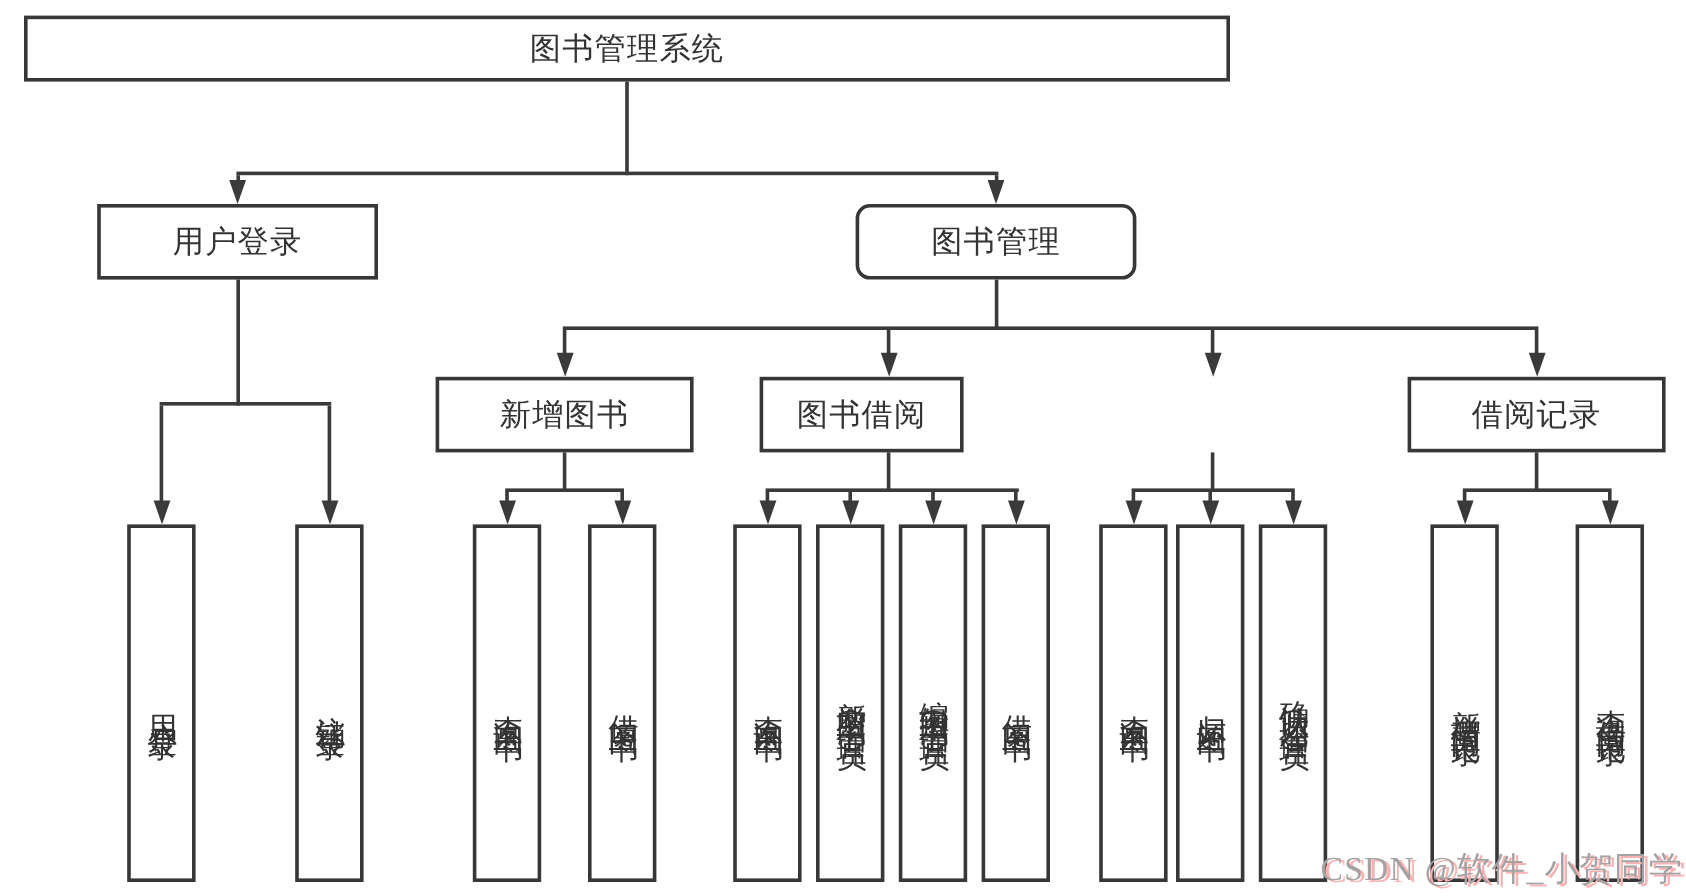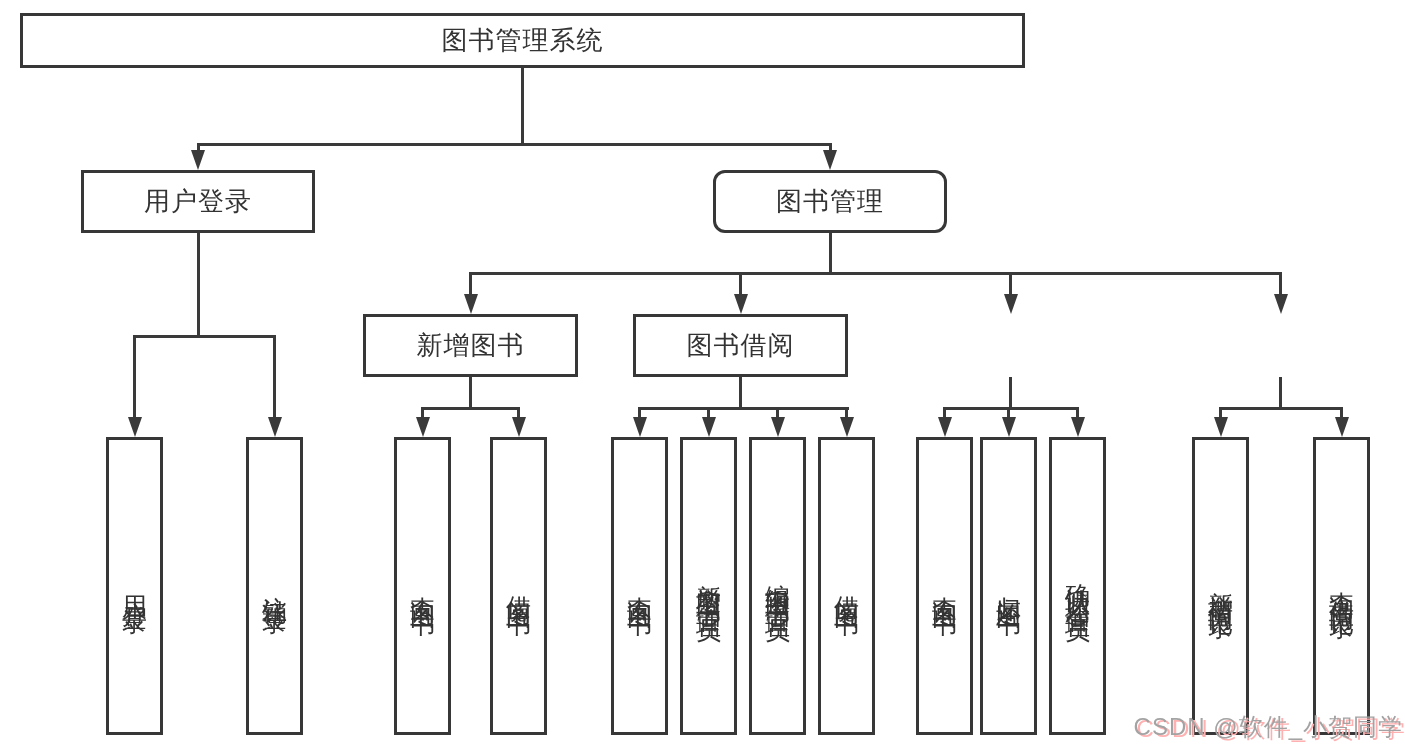--- a/index.html
+++ b/index.html
@@ -8,21 +8,21 @@
     --text:#333333;
     --bg:#ffffff;
     --wm:#a3a3a3;
     --wm-shadow:#ffb1b1;
   }
   html,body{margin:0;padding:0;background:#fff;}
   #canvas{
     position:relative;
     width:1405px;height:747px;
     background:var(--bg);
-    font-family:Liberation Sans, sans-serif;
+    font-family:Liberation Serif, serif;
     overflow:hidden;
   }
   .box{
     position:absolute;
     box-sizing:border-box;
     background:#fff;
     border:3px solid var(--border);
     display:flex;align-items:center;justify-content:center;
     font-size:26px;color:var(--text);
     letter-spacing:1px;
@@ -48,21 +48,21 @@
   .vl{position:absolute;width:3px;background:var(--line);}
   .ah{
     position:absolute;width:0;height:0;
     border-left:7px solid transparent;
     border-right:7px solid transparent;
     border-top:20px solid var(--line);
   }
   .watermark{
     position:absolute;
     right:2px;bottom:4px;
-    font-size:24px;
+    font-size:28px;
     color:var(--wm);
     text-shadow:3px 2px 0 var(--wm-shadow);
     letter-spacing:1px;
     white-space:nowrap;
   }
 </style>
 </head>
 <body>
 
 <div id="canvas">
@@ -91,21 +91,22 @@
   <div class="vl" style="left:469px;top:275px;height:20px;"></div>
   <div class="ah" style="left:463.5px;top:294px;"></div>
   <div class="vl" style="left:739px;top:275px;height:20px;"></div>
   <div class="ah" style="left:733.5px;top:294px;"></div>
   <div class="vl" style="left:1009px;top:275px;height:20px;"></div>
   <div class="ah" style="left:1003.5px;top:294px;"></div>
   <div class="vl" style="left:1279px;top:275px;height:20px;"></div>
   <div class="ah" style="left:1273.5px;top:294px;"></div>
 
   <div class="box" style="left:363px;top:314px;width:215px;height:63px;">新增图书</div>
-  <div class="box" style="left:633px;top:314px;width:215px;height:63px;">图书借阅</div>
+  <div class="box" style="left:633px;top:314px;width:170px;height:63px;">图书借阅</div>
+  <div class="box" style="left:1173px;top:314px;width:215px;height:63px;">借阅记录</div>
 
   <div class="vl" style="left:469px;top:377px;height:33px;"></div>
   <div class="hl" style="left:421px;top:407px;width:99px;"></div>
   <div class="vl" style="left:421px;top:410px;height:8px;"></div>
   <div class="ah" style="left:415.5px;top:417px;"></div>
   <div class="vl" style="left:517px;top:410px;height:8px;"></div>
   <div class="ah" style="left:511.5px;top:417px;"></div>
 
   <div class="vl" style="left:739px;top:377px;height:33px;"></div>
   <div class="hl" style="left:638px;top:407px;width:211px;"></div>

